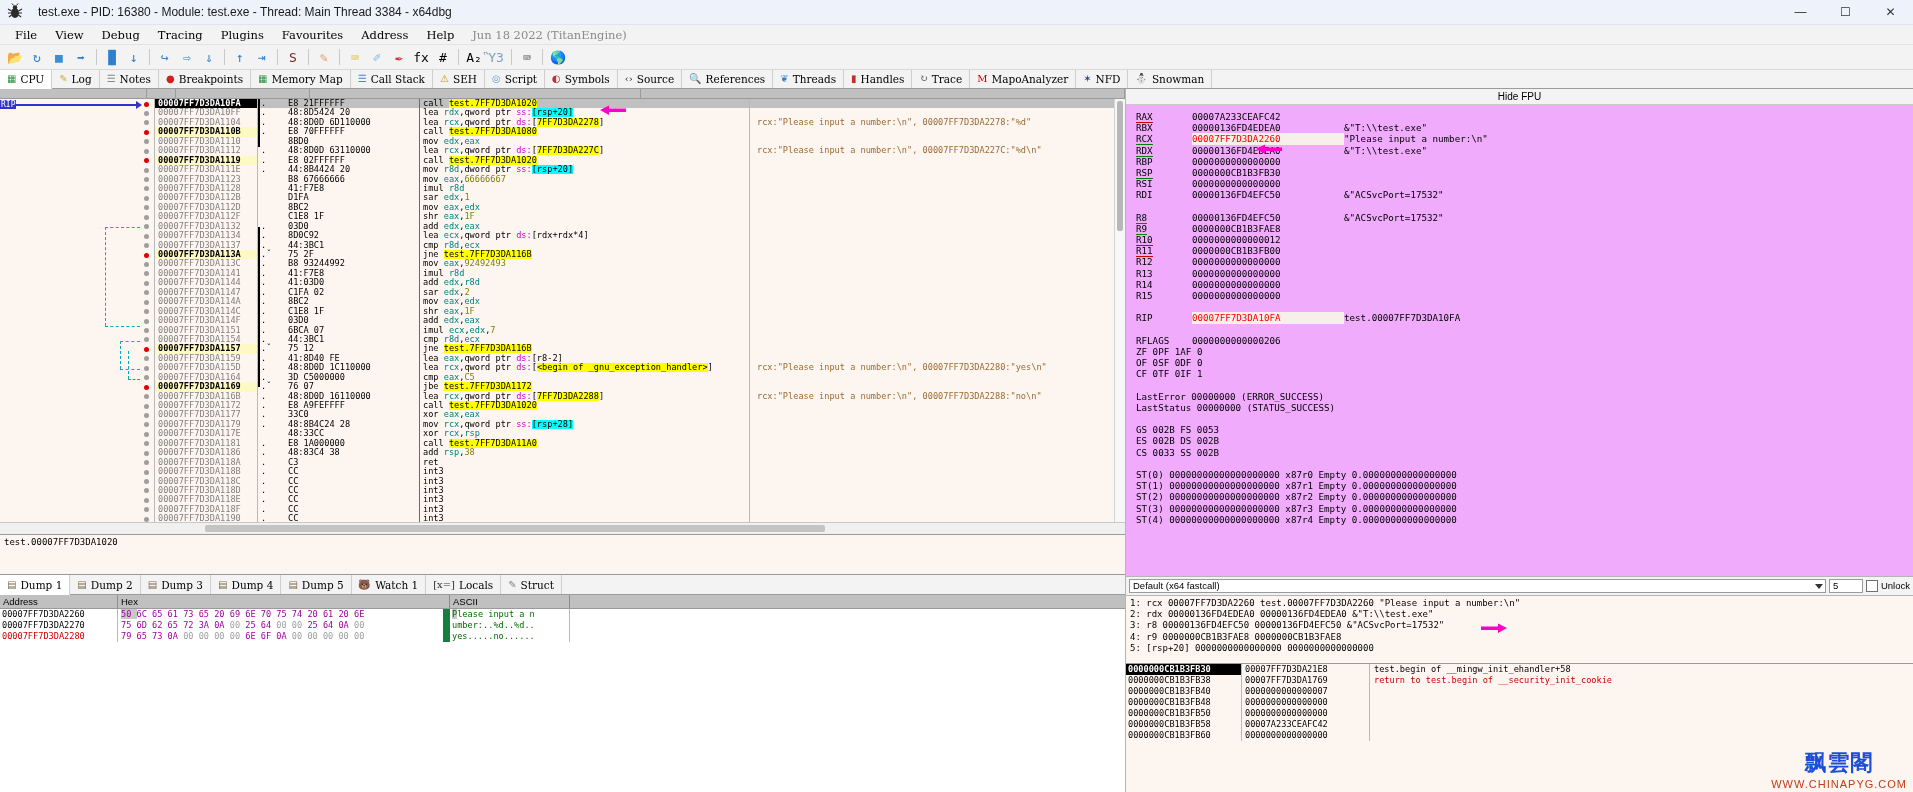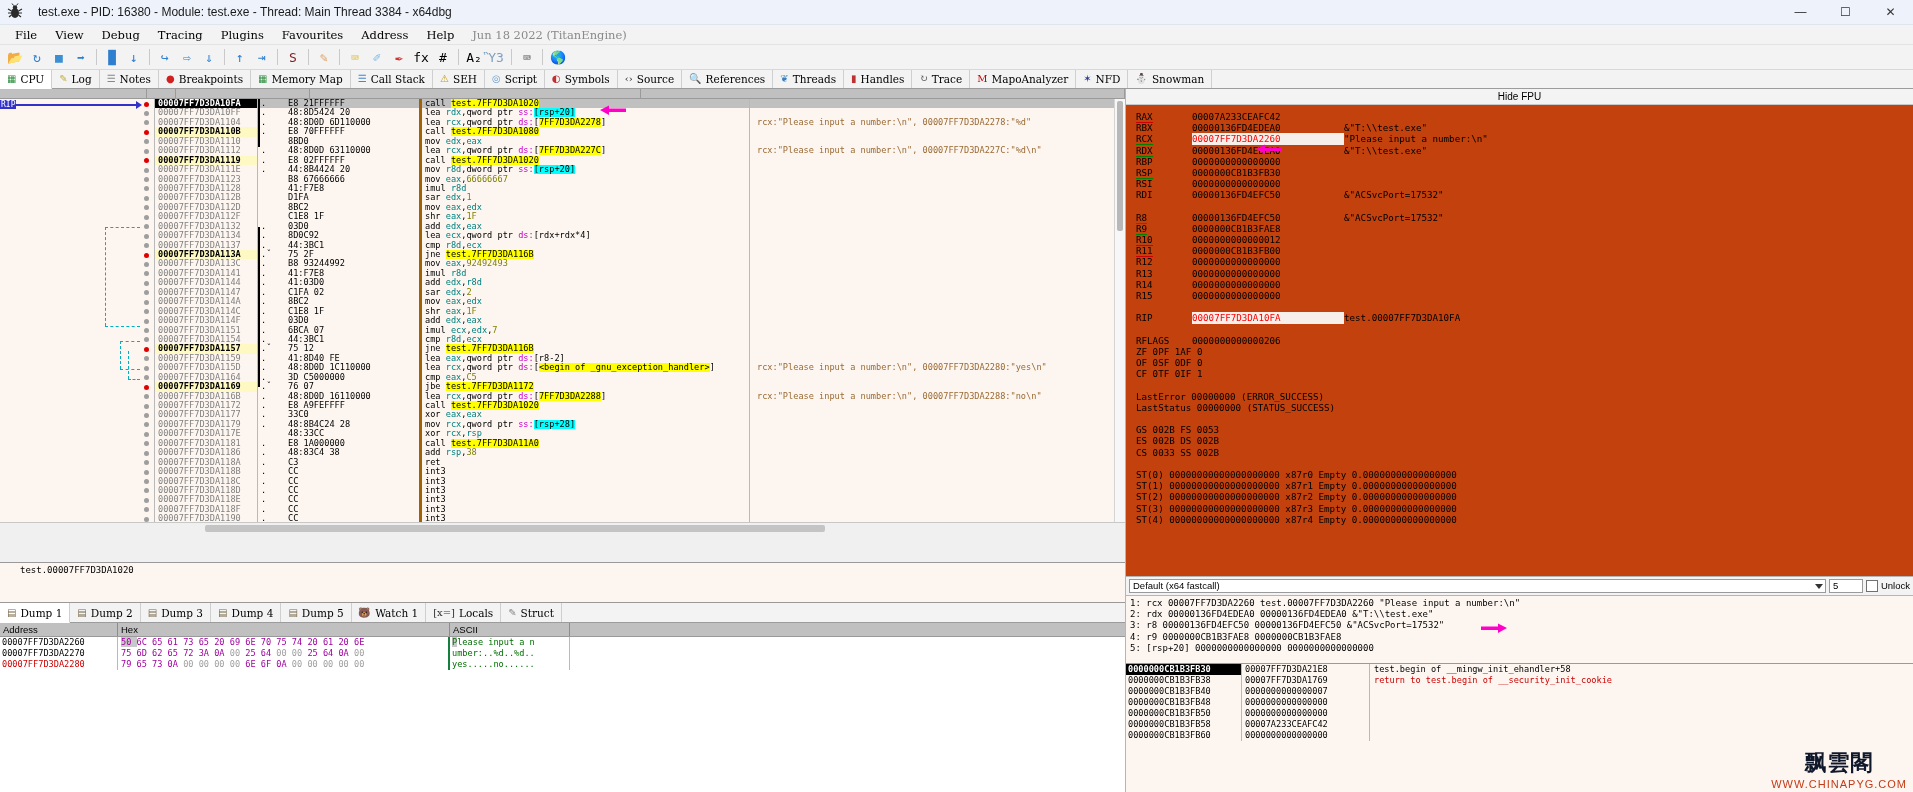--- a/index.html
+++ b/index.html
@@ -42,21 +42,21 @@
   .rows{position:absolute;left:0;top:0;right:0;}
   .row{height:9.45px;line-height:9.45px;display:flex;font-family:"DejaVu Sans Mono",monospace;font-size:8.6px;white-space:nowrap;}
   .c-bp{width:14px;flex:0 0 14px;position:relative;}
   .c-bp .dot{position:absolute;left:4px;top:2.5px;width:5px;height:5px;border-radius:50%;background:#9e9e9e;}
   .c-bp.on .dot{background:#e00000;}
   .c-addr{width:104px;flex:0 0 104px;color:#808080;padding-left:3px;border-left:1px solid #b9b9b9;border-right:1px solid #b9b9b9;box-sizing:border-box;}
   .row.cur .c-addr{background:#000;color:#fff;font-weight:bold;}
   .row.bpr .c-addr{background:#fef9c3;color:#000;font-weight:bold;}
   .c-gut{width:28px;flex:0 0 28px;padding-left:3px;box-sizing:border-box;color:#000;position:relative;}
   .c-bytes{width:133px;flex:0 0 133px;color:#000;padding-left:2px;box-sizing:border-box;}
-  .c-ins{width:330px;flex:0 0 330px;padding-left:3px;box-sizing:border-box;border-left:3px solid #a16207;overflow:hidden;}
+  .c-ins{width:330px;flex:0 0 330px;padding-left:3px;box-sizing:border-box;border-left:1px solid #a16207;overflow:hidden;}
   .c-cmt{flex:1 1 auto;padding-left:7px;box-sizing:border-box;border-left:1px solid #b9b9b9;color:#9a6a33;overflow:hidden;}
   .row.selrow .c-gut,.row.selrow .c-bytes,.row.selrow .c-ins,.row.selrow .c-cmt{background:#c0c0c0;}
   .mn{color:#000;}
   .tg{background:#ffff00;color:#000;}
   .reg{color:#008080;}
   .num{color:#808000;}
   .seg{color:#cc00cc;}
   .brk{background:#00ffff;color:#000;}
   .memy{background:#ffff00;color:#000;}
   .vbar{position:absolute;width:2px;background:#000;}
@@ -69,42 +69,42 @@
   .riphead{width:0;height:0;border-left:6px solid #3333cc;border-top:4px solid transparent;border-bottom:4px solid transparent;}
 
   .magenta-arrow{position:absolute;width:26px;height:11px;}
 
   .hscroll{height:11px;background:#f0f0f0;border-top:1px solid #c8c8c8;position:relative;flex:0 0 auto;}
   .hscroll .thumb{position:absolute;top:2px;height:7px;background:#c4c4c4;border-radius:2px;}
   .vscroll{position:absolute;right:0;top:0;width:10px;bottom:0;background:#f7f7f7;border-left:1px solid #d4d4d4;}
   .vscroll .thumb{position:absolute;left:2px;width:6px;background:#b8b8b8;border-radius:2px;}
 
   
-  .infostrip{flex:0 0 40px;background:#fdf6f0;border-top:1px solid #9a9a9a;font-family:"DejaVu Sans Mono",monospace;font-size:9px;padding:2px 20px;box-sizing:border-box;margin-top:28px;}
+  .infostrip{flex:0 0 40px;background:#fdf6f0;border-top:1px solid #9a9a9a;font-family:"DejaVu Sans Mono",monospace;font-size:9px;padding:2px 4px;box-sizing:border-box;}
   .infostrip div{line-height:11px;white-space:nowrap;}
   .statusline{flex:0 0 16px;background:#fdf6f0;border-top:1px solid #9a9a9a;font-family:"DejaVu Sans Mono",monospace;font-size:9px;padding:2px 4px;box-sizing:border-box;white-space:nowrap;}
 
   
   .dumptabs{flex:0 0 19px;background:#f3f3f3;display:flex;align-items:stretch;border-top:1px solid #9a9a9a;border-bottom:1px solid #9c9c9c;}
   .dumptabs .tab{font-size:10.5px;}
   .dumpwrap{flex:1 1 auto;display:flex;flex-direction:column;min-height:0;background:#fff;}
   .dumphdr{height:13px;background:#c0c0c0;display:flex;align-items:center;font-family:"Liberation Sans",sans-serif;font-size:9.5px;border-bottom:1px solid #9a9a9a;}
   .dumphdr .h{border-right:1px solid #8c8c8c;height:13px;line-height:13px;padding-left:3px;box-sizing:border-box;}
   .dumprow{height:11px;line-height:11px;display:flex;font-family:"DejaVu Sans Mono",monospace;font-size:8.6px;white-space:nowrap;}
   .d-addr{width:118px;flex:0 0 118px;padding-left:2px;box-sizing:border-box;border-right:1px solid #b9b9b9;}
   .d-addr.red{color:#cc0000;}
-  .d-hex{width:332px;flex:0 0 332px;padding-left:3px;box-sizing:border-box;border-right:2px solid #15803d;color:#a000a0;}
+  .d-hex{width:332px;flex:0 0 332px;padding-left:3px;box-sizing:border-box;border-right:7px solid #15803d;color:#a000a0;}
   .d-hex .z{color:#9e9e9e;text-align:center;}
   .d-hex .sel{background:#c8c8c8;}
   .d-asc{width:120px;flex:0 0 120px;padding-left:2px;box-sizing:border-box;color:#007000;border-right:1px solid #b9b9b9;}
   .d-asc .sel{background:#c8c8c8;}
 
   
   .fpuhdr{flex:0 0 15px;background:#f3f3f3;border-bottom:1px solid #c8c8c8;display:flex;align-items:center;justify-content:center;font-family:"Liberation Sans",sans-serif;font-size:10px;color:#000;}
-  .regpane{flex:1 1 auto;background:#c2410c;position:relative;overflow:hidden;font-family:"DejaVu Sans Mono",monospace;font-size:9.2px;padding:6px 0 0 10px;box-sizing:border-box;}
+  .regpane{flex:1 1 auto;background:#f0abfc;position:relative;overflow:hidden;font-family:"DejaVu Sans Mono",monospace;font-size:9.2px;padding:6px 0 0 10px;box-sizing:border-box;}
   .rline{height:11.2px;line-height:11.2px;white-space:nowrap;display:flex;}
   .rname{width:56px;flex:0 0 56px;color:#000;}
   .rname .ul-red{border-bottom:1.5px solid #cc0000;}
   .rname .ul-grn{border-bottom:1.5px solid #008000;}
   .rval{width:152px;flex:0 0 152px;color:#000;}
   .rval.changed{color:#ff0000;background:#f7efe9;}
   .rnote{flex:1 1 auto;color:#000;}
   .spacer{height:11.2px;}
 
   .callconv{flex:0 0 18px;background:#f3f3f3;border-top:1px solid #b5b5b5;display:flex;align-items:center;padding:0 3px;gap:3px;}
@@ -121,21 +121,21 @@
   .stackpane{flex:1 1 auto;background:#fdf6f0;border-top:1px solid #9a9a9a;font-family:"DejaVu Sans Mono",monospace;font-size:8.6px;overflow:hidden;position:relative;}
   .srow{height:11px;line-height:11px;display:flex;white-space:nowrap;}
   .s-addr{width:116px;flex:0 0 116px;padding-left:2px;box-sizing:border-box;border-right:1px solid #b9b9b9;}
   .s-addr.sel{background:#000;color:#fff;font-weight:bold;}
   .s-val{width:128px;flex:0 0 128px;padding-left:3px;box-sizing:border-box;border-right:1px solid #b9b9b9;}
   .s-cmt{flex:1 1 auto;padding-left:4px;box-sizing:border-box;}
   .s-cmt.red{color:#cc0000;}
 
   
   .wm{position:absolute;right:6px;bottom:2px;text-align:center;pointer-events:none;}
-  .wm .cn{font-family:"DejaVu Serif",serif;font-size:22px;color:#0f172a;font-weight:bold;letter-spacing:1px;}
+  .wm .cn{font-family:"DejaVu Serif",serif;font-size:22px;color:#1d4ed8;font-weight:bold;letter-spacing:1px;}
   .wm .url{font-family:"Liberation Sans",sans-serif;font-size:11px;color:#c43a18;letter-spacing:1px;}
 </style>
 </head>
 <body>
 
 <div class="app">
 
   <div class="titlebar">
     <span class="bug">
       <svg width="18" height="18" viewBox="0 0 18 18">

